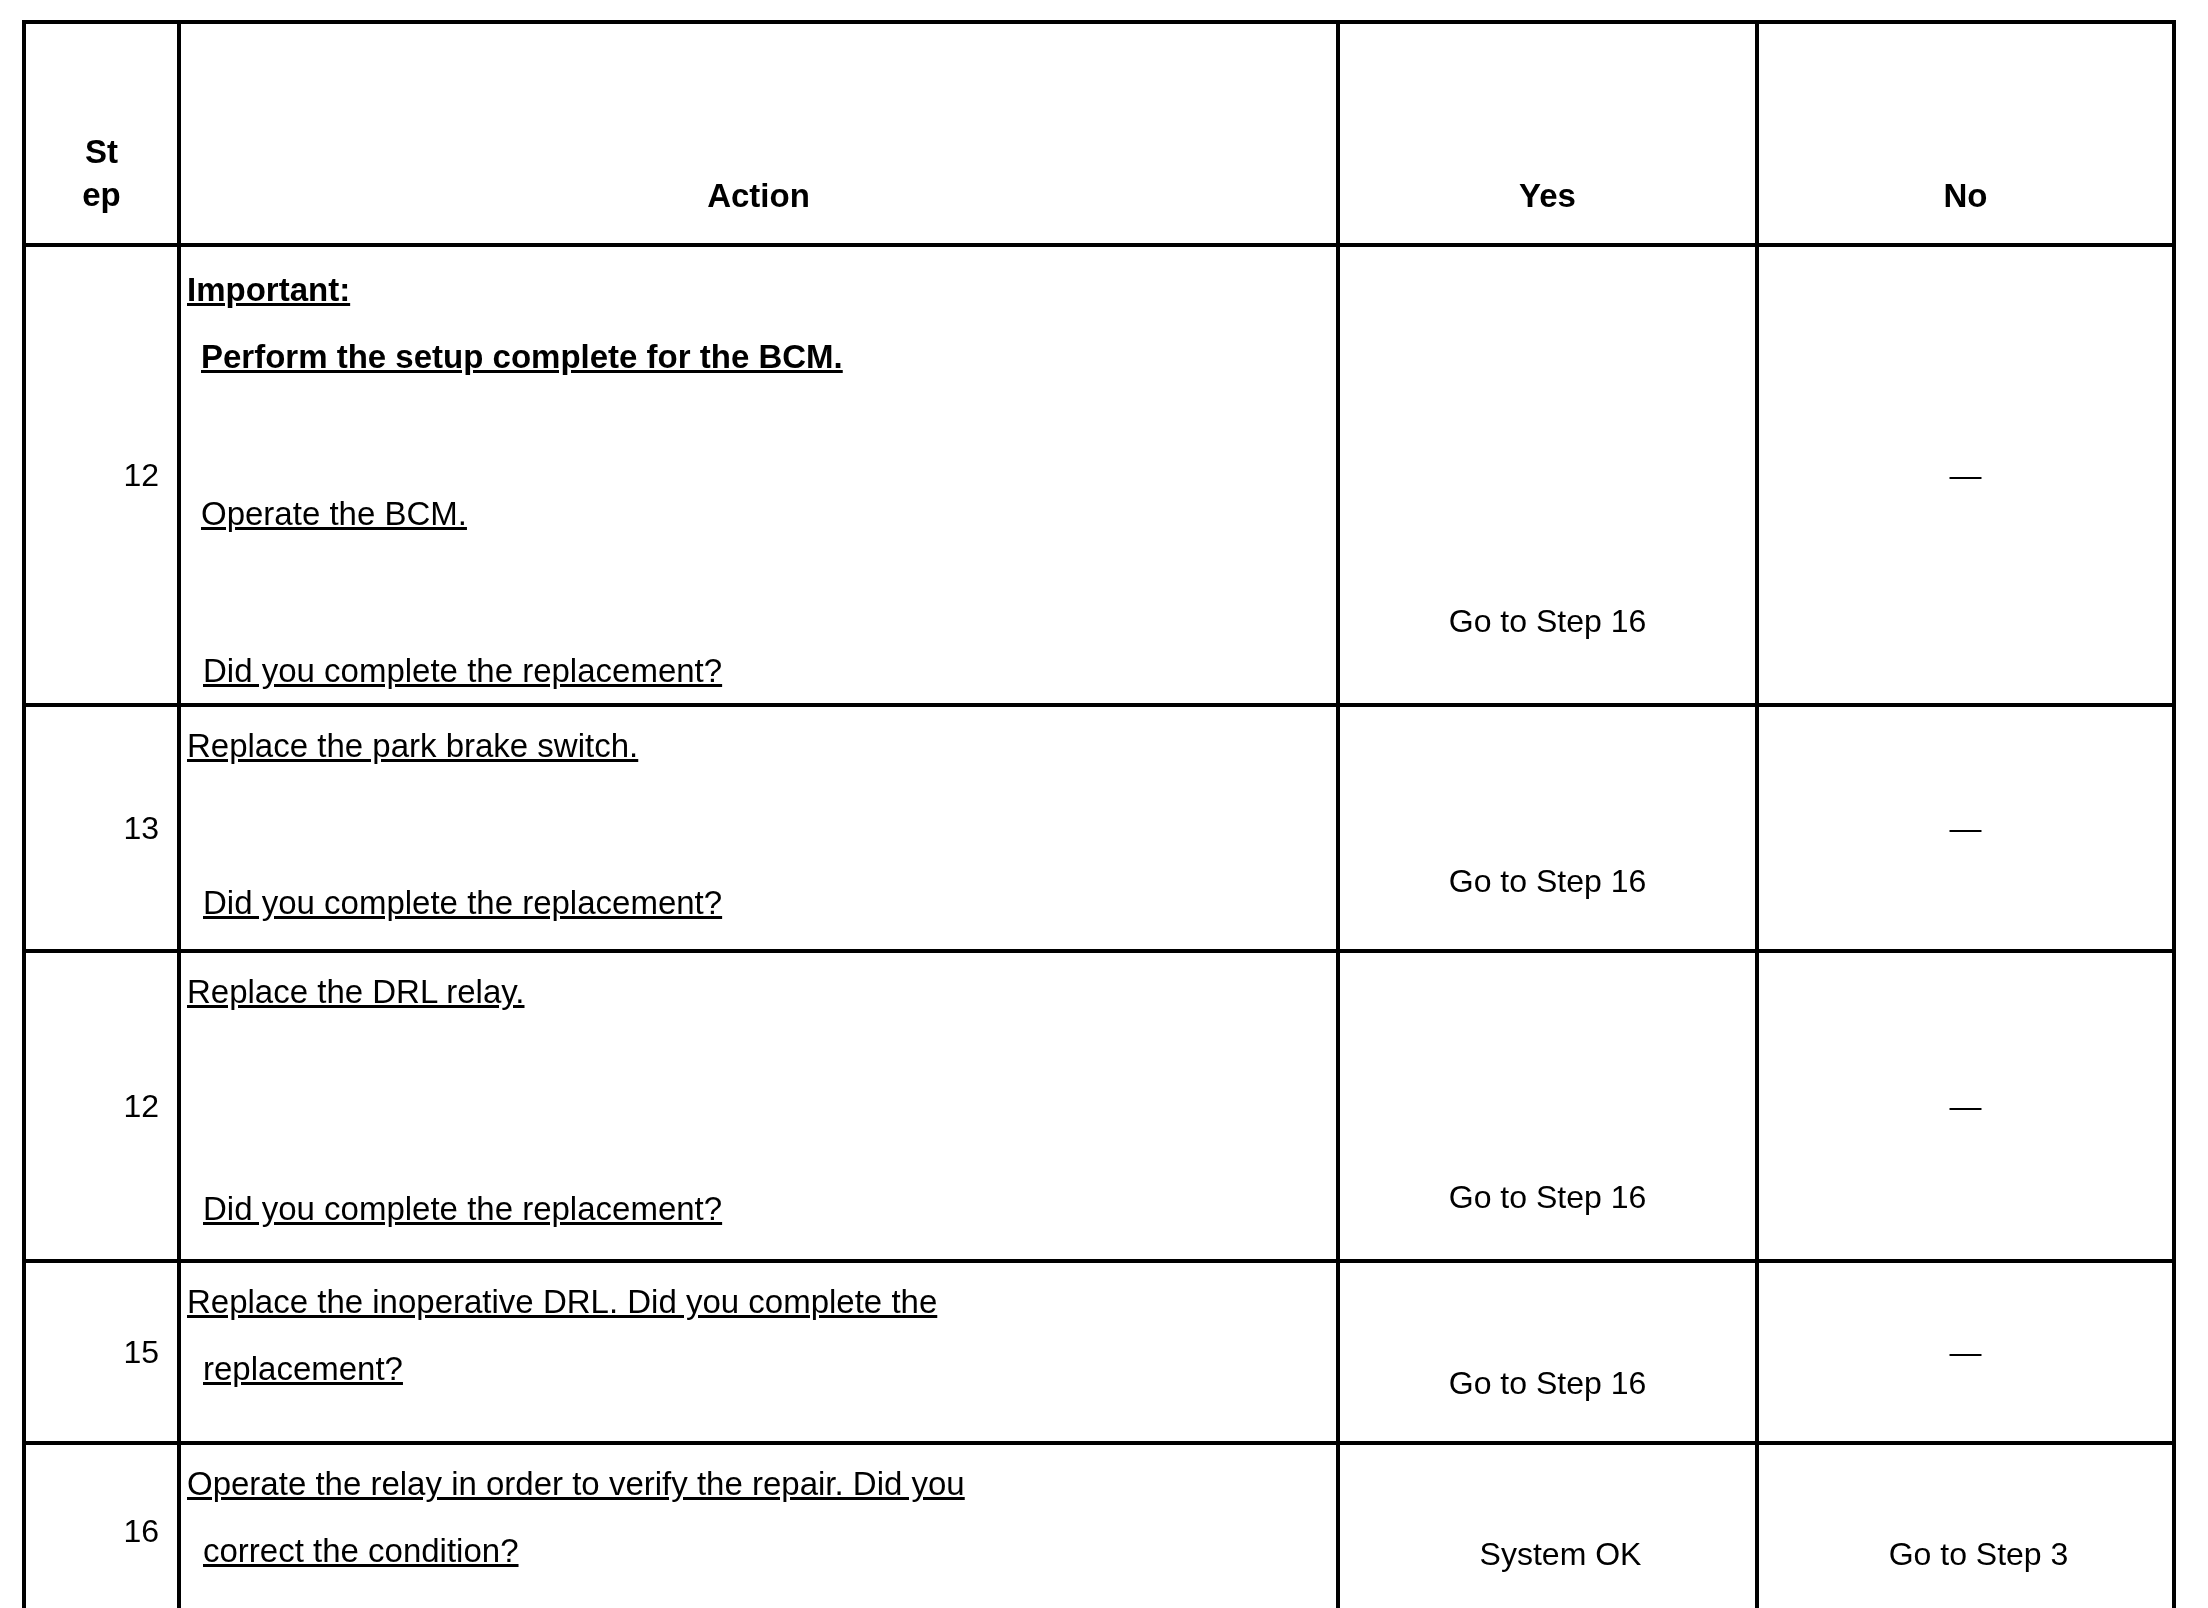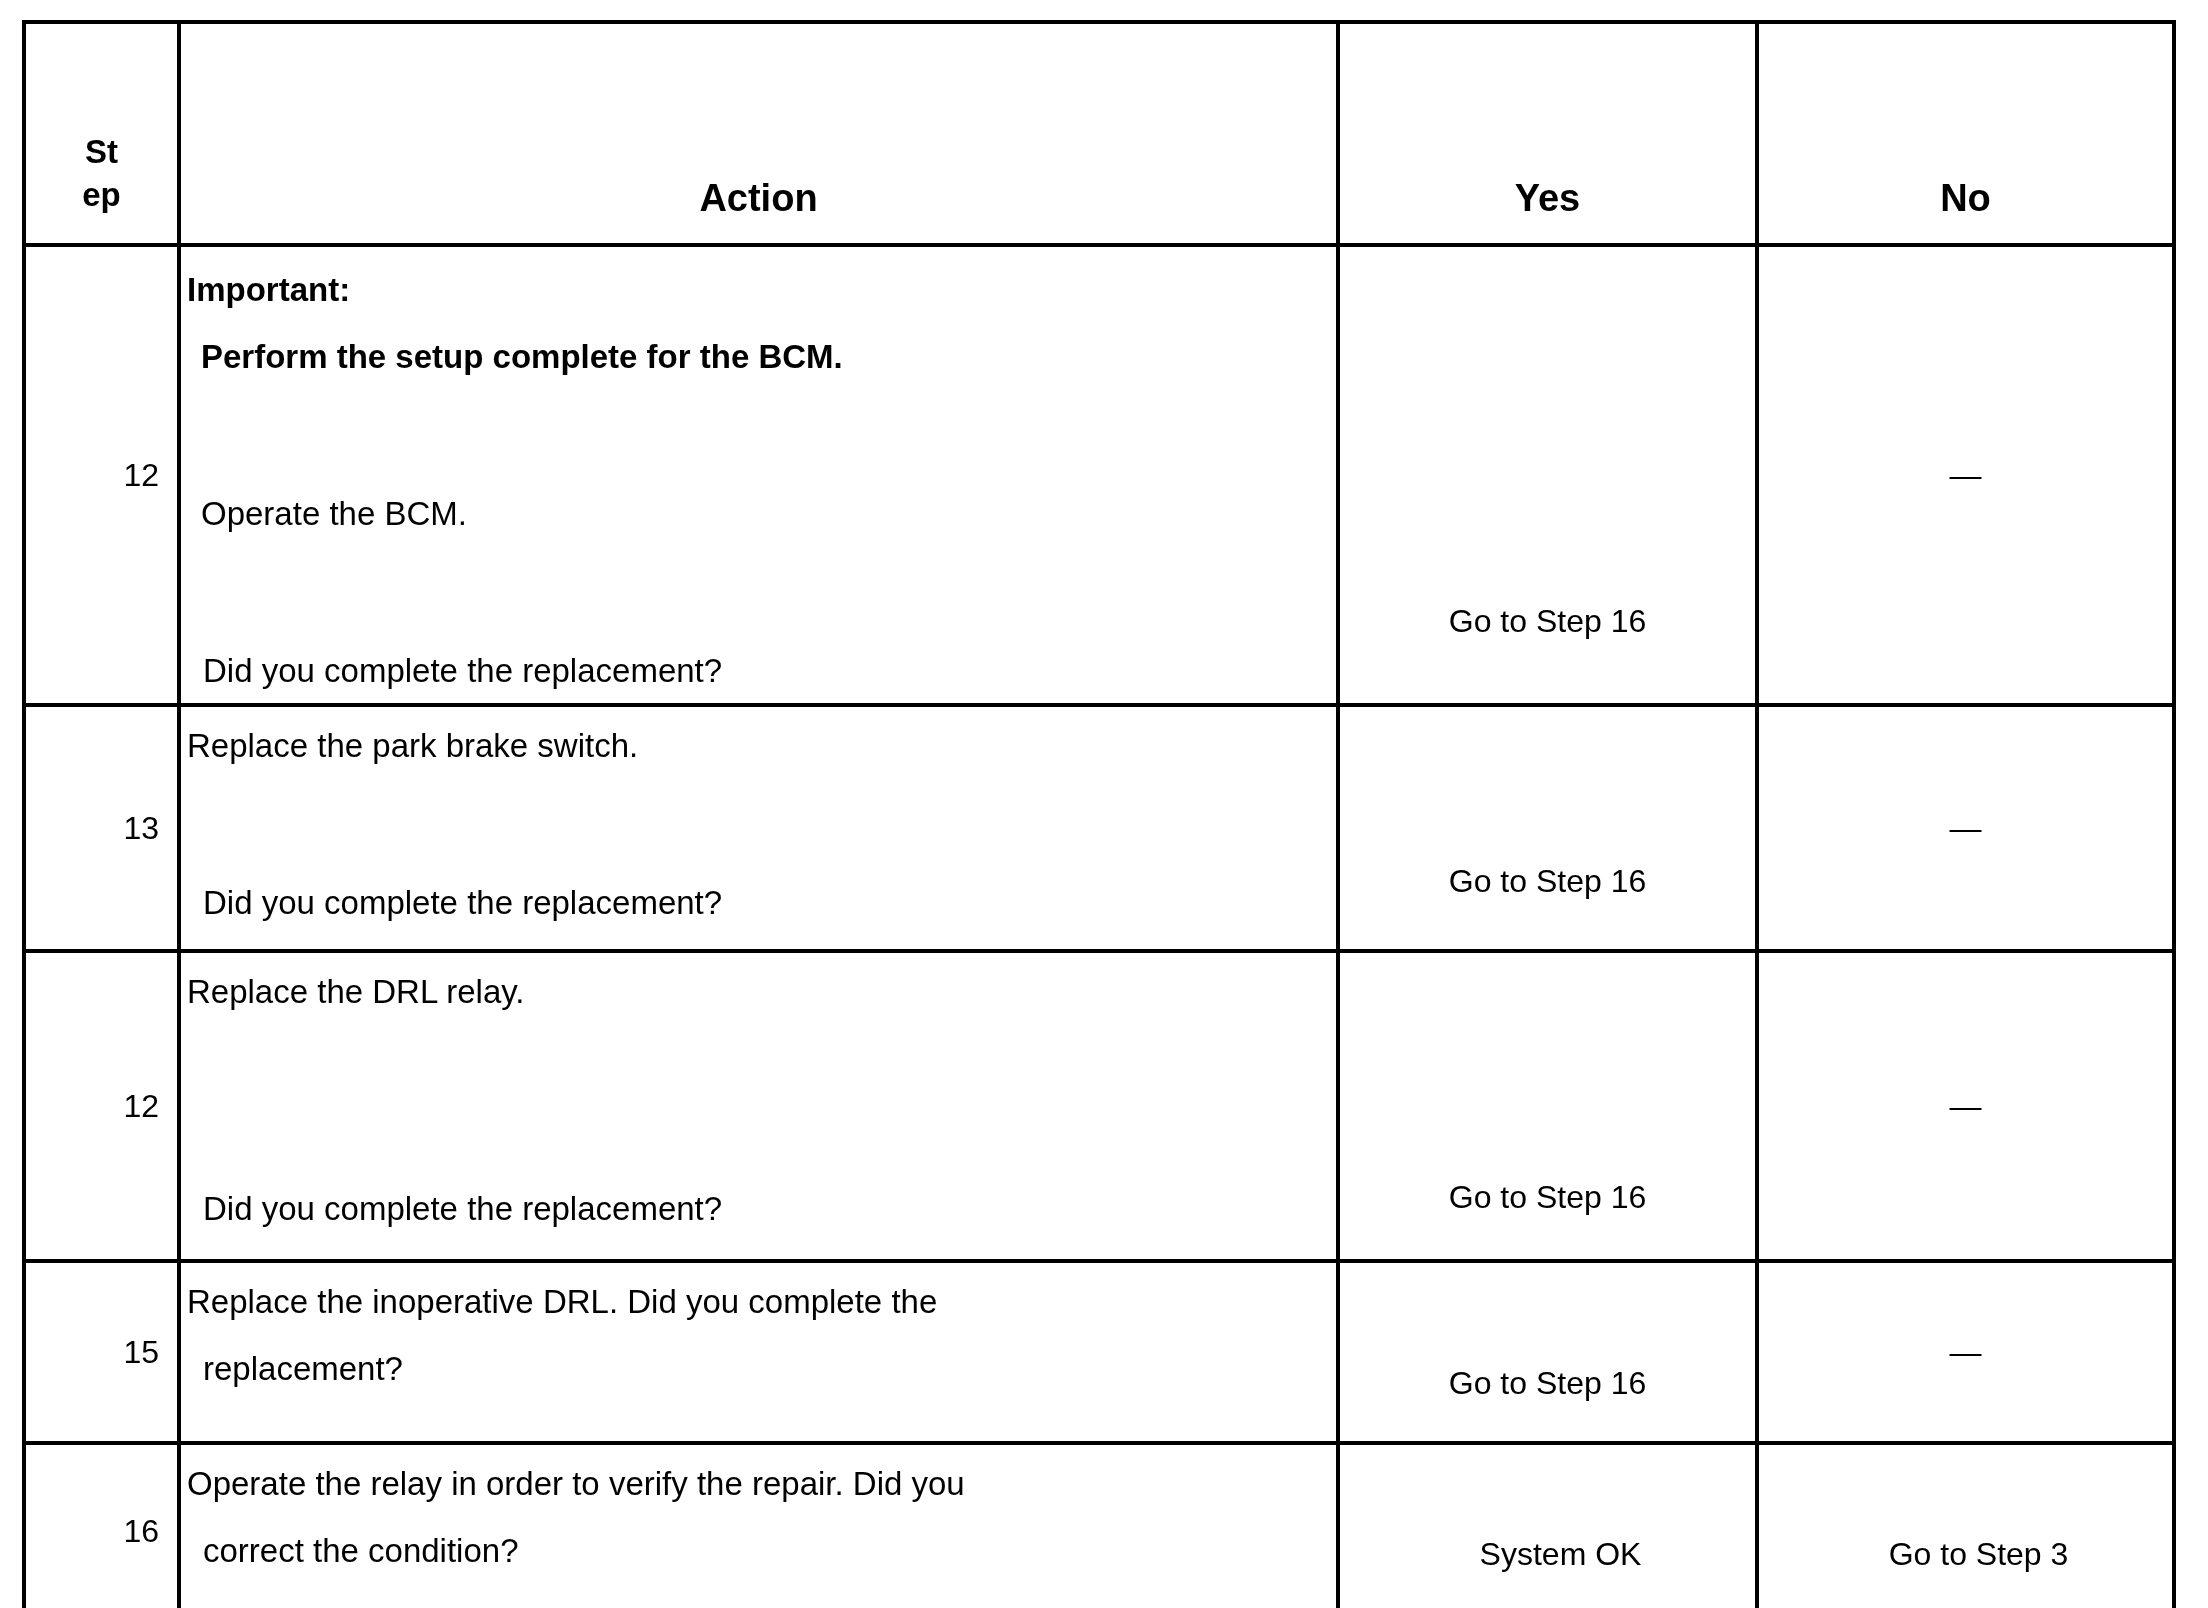--- a/index.html
+++ b/index.html
@@ -53,24 +53,24 @@
   .hdr-row td { height: 219px; }
 
   .hdr-cell {
     position: relative;
     height: 219px;
   }
   .hdr-inner {
     position: absolute;
     left: 0;
     right: 0;
-    bottom: 20px;
+    bottom: 26px;
     text-align: center;
     font-weight: bold;
-    font-size: 38px;
+    font-size: 33px;
     line-height: 1.28;
   }
   .hdr-step .hdr-inner {
     bottom: 26px;
     font-size: 33px;
     line-height: 1.30;
     word-break: break-all;
     padding: 0 20px;
   }
 
@@ -93,20 +93,21 @@
     position: relative;
     padding: 0;
     font-size: 33px;
     line-height: 1.0;
   }
   .action-inner {
     position: relative;
     padding: 22px 12px 16px 6px;
     height: 100%;
     box-sizing: border-box;
+    text-decoration: underline;
   }
 
   .ln {
     display: block;
     white-space: nowrap;
     font-size: 33px;
     line-height: 1.0;
   }
   .ln.bold   { font-weight: bold; }
   .ln.ind1   { padding-left: 14px; }

